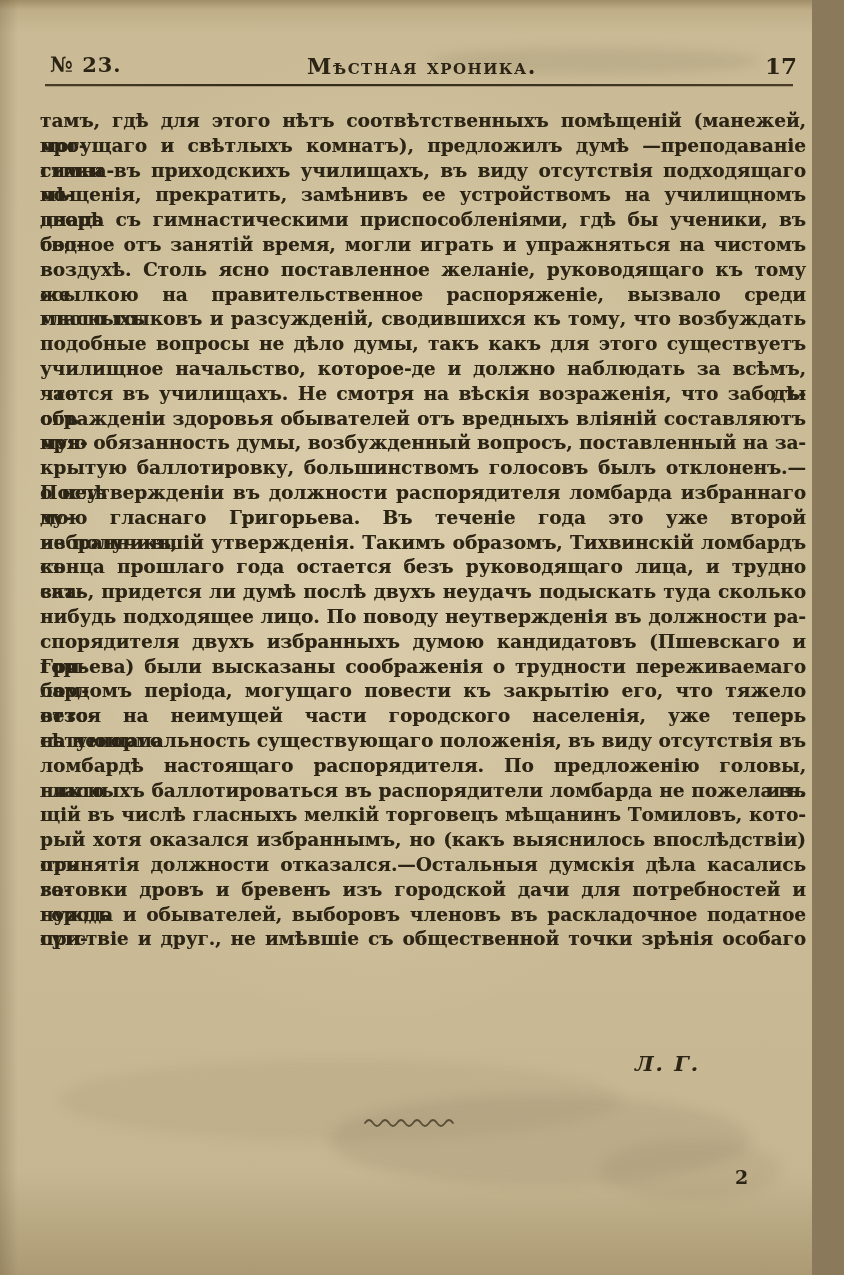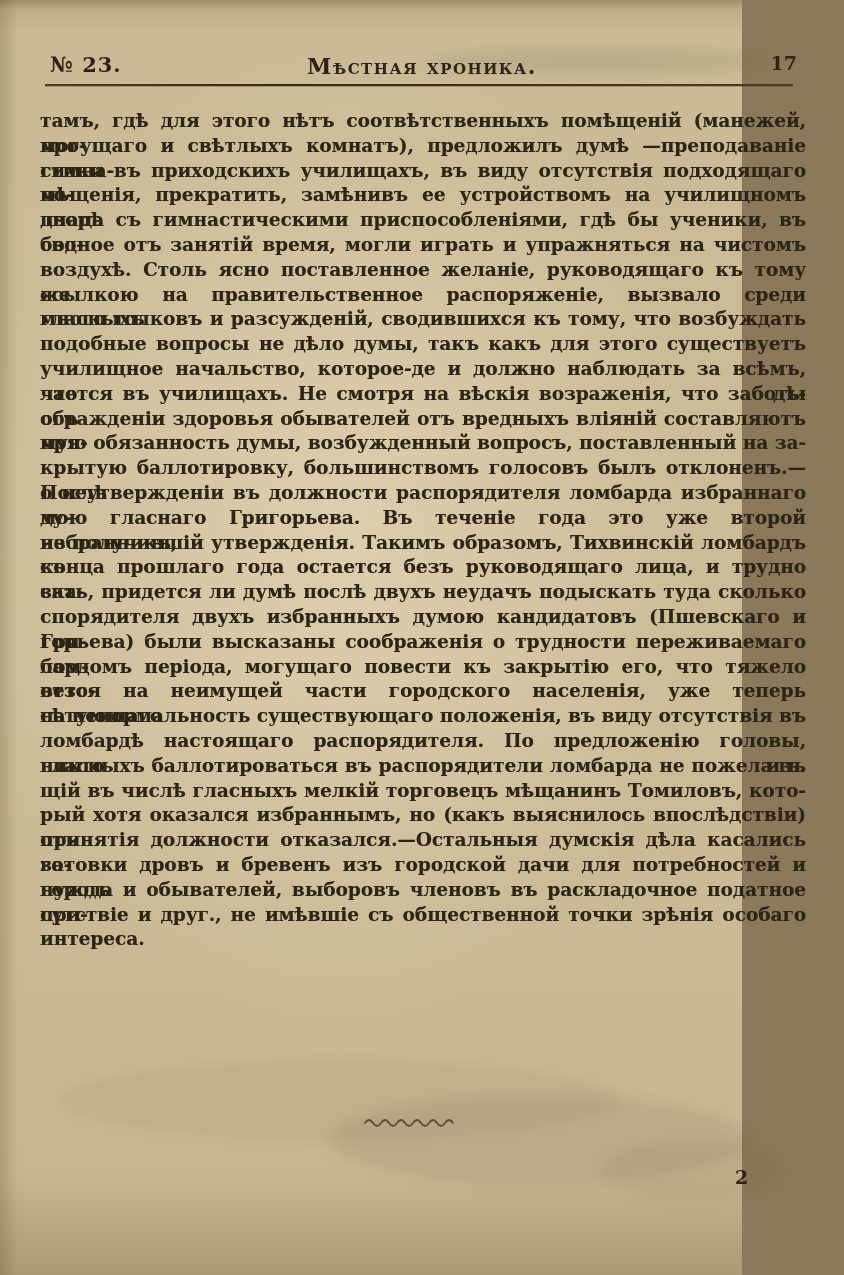--- a/index.html
+++ b/index.html
@@ -1,39 +1,39 @@
 <!DOCTYPE html>
 <html><head>
 <meta charset="utf-8">
 <style>
   html,body{margin:0;padding:0;}
   body{width:844px;height:1275px;overflow:hidden;background:#8a795a;}
   .page{
-    position:relative;width:742px;height:1275px;
+    position:relative;width:812px;height:1275px;
     font-family:"DejaVu Serif","Liberation Serif",serif;
     color:#2c2414;
     background:
       radial-gradient(ellipse 70% 55% at 46% 42%, rgba(238,226,195,0.50), rgba(238,226,195,0) 70%),
       linear-gradient(90deg, rgba(80,62,34,0.22) 0, rgba(80,62,34,0) 18px, rgba(80,62,34,0) 820px, rgba(80,62,34,0.22) 100%),
       linear-gradient(180deg, #a18e68 0, #bfae88 10px, #cabb96 34px, #ccbd99 55%, #c6b691 92%, #ab9a74 100%);
   }
   
   .stain{position:absolute;border-radius:50%;filter:blur(6px);pointer-events:none;}
   .stain.a{left:430px;top:48px;width:330px;height:26px;background:rgba(96,82,54,0.13);}
   .stain.b{left:330px;top:1095px;width:420px;height:90px;background:rgba(96,82,54,0.10);}
   .stain.c{left:60px;top:1060px;width:560px;height:80px;background:rgba(96,82,54,0.07);}
   .stain.d{left:600px;top:1140px;width:180px;height:60px;background:rgba(96,82,54,0.08);}
 
   .header{position:absolute;top:50px;left:0;width:844px;height:30px;}
   .issue{position:absolute;left:50px;top:2px;font-size:21px;font-weight:bold;letter-spacing:1px;}
   .running-title{
     position:absolute;left:0;right:0;top:3px;text-align:center;
     font-size:22px;font-weight:bold;font-variant:small-caps;letter-spacing:1.5px;
   }
-  .pageno{position:absolute;right:47px;top:2px;font-size:19px;font-weight:bold;}
+  .pageno{position:absolute;right:47px;top:2px;font-size:23px;font-weight:bold;}
   .rule{position:absolute;top:84px;left:45px;width:748px;height:2px;
         background:linear-gradient(90deg,#4a3d28,#332a1a 30%,#3d3321 70%,#4a3d28);
         box-shadow:0 1px 0 rgba(60,48,28,0.25);}
 
   .body-text{
     position:absolute;top:109px;left:40px;width:766px;
     font-size:18.6px;font-weight:bold;line-height:24.8px;
     letter-spacing:-0.1px;
     text-shadow:0.3px 0.3px 0 rgba(44,36,20,0.35);
   }
@@ -85,36 +85,37 @@
       <div class="line">училищное начальство, которое-де и должно наблюдать за всѣмъ, что дѣ-</div>
       <div class="line">лается въ училищахъ. Не смотря на вѣскія возраженія, что заботы объ</div>
       <div class="line">огражденіи здоровья обывателей отъ вредныхъ вліяній составляютъ пря-</div>
       <div class="line">мую обязанность думы, возбужденный вопросъ, поставленный на за-</div>
       <div class="line">крытую баллотировку, большинствомъ голосовъ былъ отклоненъ.— Послѣ</div>
       <div class="line">о неутвержденіи въ должности распорядителя ломбарда избраннаго ду-</div>
       <div class="line">мою гласнаго Григорьева. Въ теченіе года это уже второй избранникъ,</div>
       <div class="line">не получившій утвержденія. Такимъ образомъ, Тихвинскій ломбардъ съ</div>
       <div class="line">конца прошлаго года остается безъ руководящаго лица, и трудно ска-</div>
       <div class="line">зать, придется ли думѣ послѣ двухъ неудачъ подыскать туда сколько</div>
+      <div class="line">нибудь подходящее лицо.  По поводу неутвержденія въ должности ра-</div>
       <div class="line">спорядителя двухъ избранныхъ думою кандидатовъ (Пшевскаго и Гри-</div>
       <div class="line">горьева) были высказаны соображенія о трудности переживаемаго лом-</div>
       <div class="line">бардомъ періода, могущаго повести къ закрытію его, что тяжело отзо-</div>
       <div class="line">вется на неимущей части городского населенія, уже теперь сѣтующаго</div>
       <div class="line">на ненормальность существующаго положенія, въ виду отсутствія въ</div>
       <div class="line">ломбардѣ настоящаго распорядителя. По предложенію головы, никто изъ</div>
       <div class="line">гласныхъ баллотироваться въ распорядители ломбарда не пожелалъ.</div>
       <div class="line">щій въ числѣ гласныхъ мелкій торговецъ мѣщанинъ Томиловъ, кото-</div>
       <div class="line">рый хотя оказался избраннымъ, но (какъ выяснилось впослѣдствіи) отъ</div>
       <div class="line">принятія должности отказался.—Остальныя думскія дѣла касались за-</div>
       <div class="line">готовки дровъ и бревенъ изъ городской дачи для потребностей и нуждъ</div>
       <div class="line">города и обывателей, выборовъ членовъ въ раскладочное податное при-</div>
       <div class="line">сутствіе и друг., не имѣвшіе съ общественной точки зрѣнія особаго</div>
-      <div class="line last">интереса.</div>
     </div>
 
+  <div class="signature">Л. Г.</div>
 
   <svg class="divider" viewBox="0 0 96 14">
     <path d="M2 8 q4 -6 8 0 t8 0 t8 0 t8 0 t8 0 t8 0 t8 0 t8 0 t8 0 t8 0 t8 0" fill="none" stroke="#3a3122" stroke-width="1.8" stroke-linecap="round"></path>
   </svg>
 
   <div class="footer-pageno">2</div>
 
 </div>
 
 </body></html>

